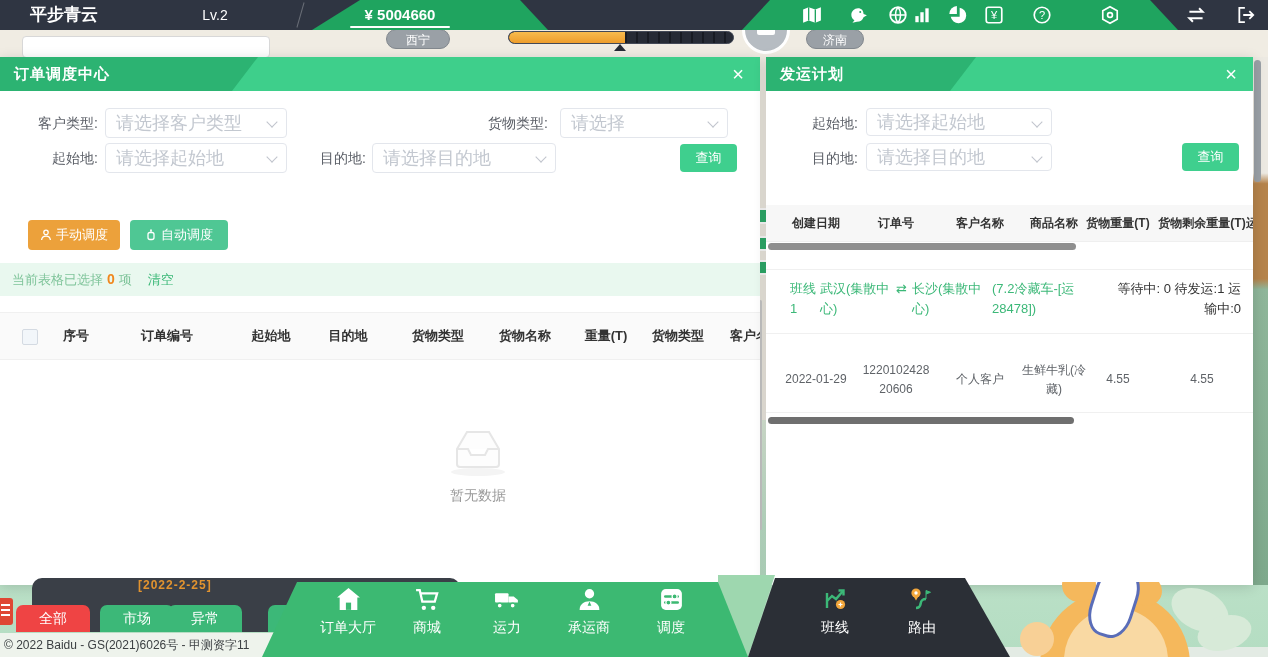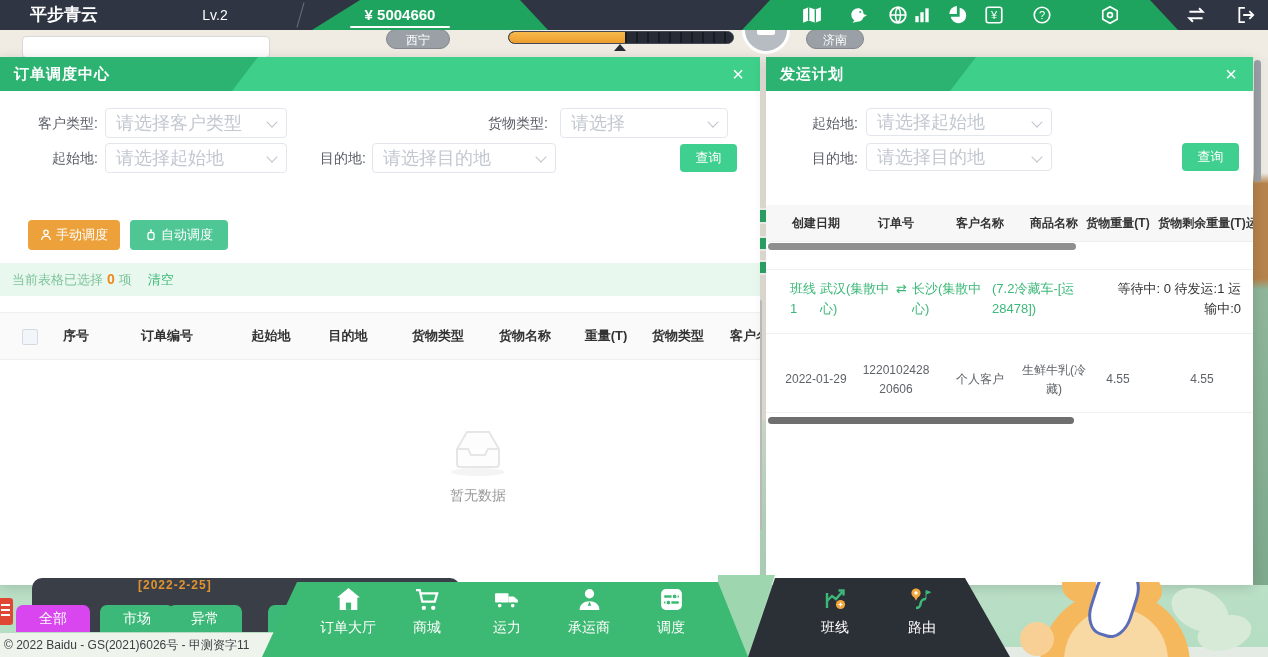--- a/index.html
+++ b/index.html
@@ -82,21 +82,21 @@
   .route-divider{position:absolute;left:0;right:0;height:1px;background:#f0f0f0;}
   .rrow{position:absolute;left:0;right:0;top:290px;height:65px;border-bottom:1px solid #f0f0f0;cursor:pointer;}
   .rcell{position:absolute;top:50%;transform:translate(-50%,-50%);font-size:12px;color:#5f6368;
       text-align:center;word-break:break-all;line-height:1.6;}
   
   .tabs-panel{position:absolute;left:32px;top:578px;width:428px;height:54px;background:#3a3f47;
       border-radius:10px 10px 0 0;z-index:12;}
   .tabs-panel .odate{position:absolute;left:106px;top:0;font-size:12px;font-weight:bold;color:#e1932f;letter-spacing:1px;}
   .tab{position:absolute;top:605px;height:27px;line-height:27px;width:74px;text-align:center;
       color:#fff;font-size:14px;border-radius:7px 7px 0 0;z-index:13;cursor:pointer;}
-  .tab-active{background:#d946ef;text-align:center;}
+  .tab-active{background:#ef4444;text-align:center;}
   .tab-green{background:#3cb878;}
   .red-chip{position:absolute;left:-2px;top:598px;width:15px;height:27px;background:#df4734;border-radius:3px;z-index:13;}
   .red-chip i{position:absolute;left:3px;width:9px;height:2px;background:#fff;}
   .copyright{position:absolute;left:0;top:633px;width:308px;height:24px;line-height:24px;background:#eef3ec;
       color:#3c4043;font-size:12px;white-space:nowrap;overflow:hidden;z-index:13;padding-left:4px;}
   .wedge{position:absolute;left:718px;top:575px;width:57px;height:82px;background:#9ed7af;
       clip-path:polygon(0 0,57px 0,30px 100%,0 100%);z-index:13;}
   .navbar{position:absolute;left:262px;top:582px;width:486px;height:75px;background:#3cb972;
       clip-path:polygon(35px 0,456px 0,486px 100%,0 100%);z-index:14;}
   .nav-item{position:absolute;top:4px;width:80px;text-align:center;cursor:pointer;}

